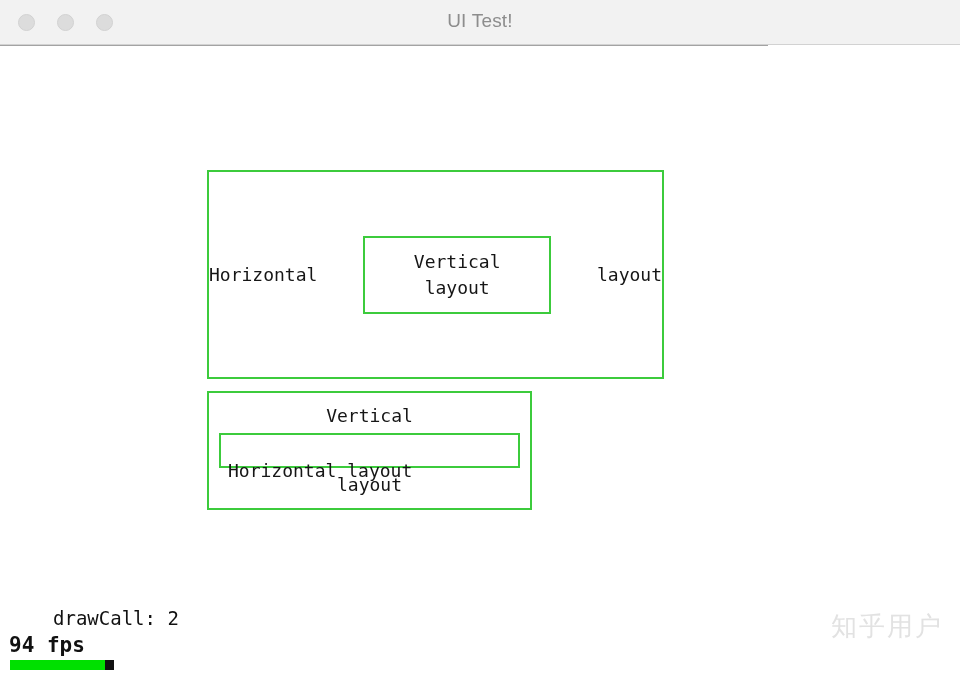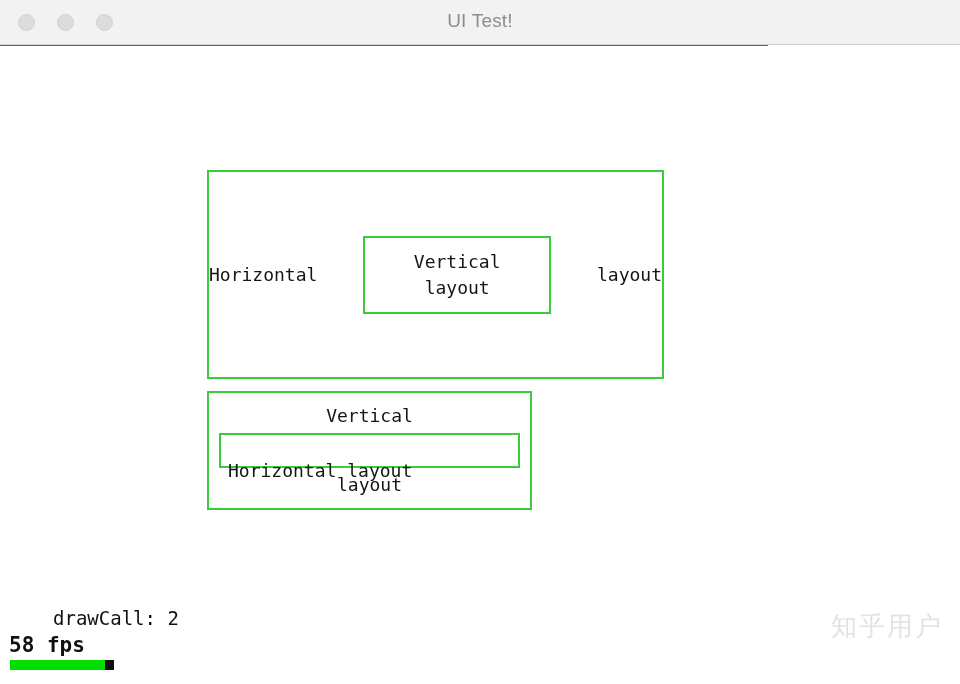--- a/index.html
+++ b/index.html
@@ -15,21 +15,21 @@
     overflow: hidden;
     position: relative;
   }
 
   
   .window {
     position: absolute;
     left: 0; top: 0;
     width: 768px;
     height: 684px;
-    background: #4d7c0f;
+    background: #a3a3a3;
   }
 
   
   .titlebar {
     position: absolute;
     left: 0; top: 0;
     width: 960px;
     height: 45px;
     background: #f2f2f2;
     border-bottom: 1px solid #d2d2d2;
@@ -227,21 +227,21 @@
 
       <div class="lay-box" id="box-horizontal-inner">
         <div class="lay-label pad-left">Horizontal layout</div>
       </div>
 
       <div class="lay-label">layout</div>
     </div>
 
     <div class="stats">
       <div class="stat-drawcall">drawCall: 2</div>
-      <div class="stat-fps">58 fps</div>
+      <div class="stat-fps">94 fps</div>
     </div>
     <div class="fps-bar">
       <div class="fps-bar-fill" style="width: 94.64px;"></div>
     </div>
 
     <div class="watermark">知乎用户</div>
 
   </div>
 </div>
 

